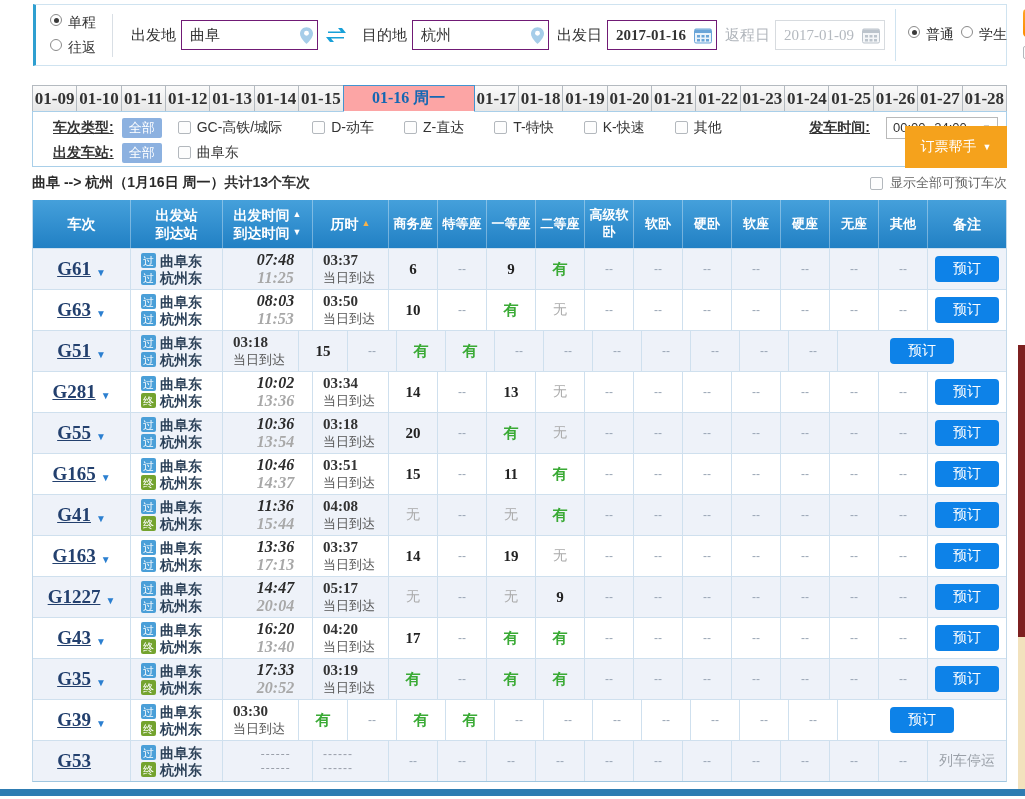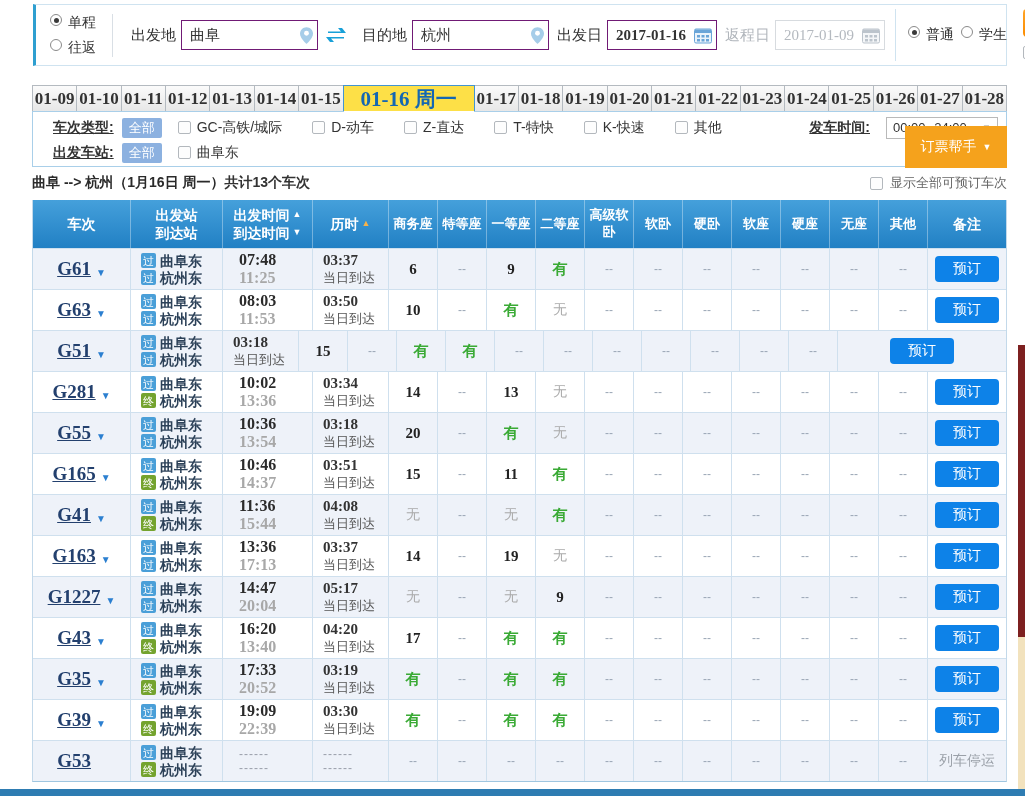--- a/index.html
+++ b/index.html
@@ -31,22 +31,22 @@
     border:none; border-radius:4px; font-size:15px; cursor:pointer; font-family:inherit; }
   .auto { font-size:13px; color:#333; display:flex; gap:6px; align-items:center; cursor:pointer; white-space:nowrap; }
   .cbox { width:13px; height:13px; border:1px solid #b3b8bd; background:#fdfdfd; border-radius:2px; display:inline-block; flex:none; }
 
   
   .tabs { position:absolute; left:32px; top:85px; width:975px; height:27px; display:flex; }
   .tab { flex:1; border:1px solid #b4bac0; margin-left:-1px; background:linear-gradient(#fbfbfb,#e7e7e7);
     font-family:"Liberation Serif", serif; font-weight:bold; font-size:17px; color:#333;
     display:flex; align-items:center; justify-content:center; cursor:pointer; white-space:nowrap; }
   .tab:first-child { margin-left:0; }
-  .tab.active { flex:3; background:#fde047; border:1px solid #4394d0; border-bottom-color:#fff;
-    color:#1467b3; font-size:21px; position:relative; z-index:2; }
+  .tab.active { flex:3; background:#fca5a5; border:1px solid #4394d0; border-bottom-color:#fff;
+    color:#1467b3; font-size:16px; position:relative; z-index:2; }
 
   
   .filterbox { position:absolute; left:32px; top:111px; width:975px; height:56px;
     border:1px solid #a9cfe9; background:#fff; padding-top:3px; }
   .frow { display:flex; align-items:center; height:25px; padding-left:20px; font-size:14px; }
   .flabel2 { font-weight:bold; color:#333; margin-right:8px; white-space:nowrap;text-decoration:underline; }
   .all-badge { background:#8cb1e0; color:#fff; padding:1px 7px; border-radius:2px; font-size:13px; margin-right:16px; cursor:pointer; }
   .ck { display:flex; align-items:center; gap:6px; margin-right:30px; color:#333; cursor:pointer; white-space:nowrap; }
   .dtime { margin-left:auto; display:flex; align-items:center; gap:8px; margin-right:8px; }
   .select { border:1px solid #b9b9b9; width:112px; height:22px; display:flex; align-items:center;
@@ -91,21 +91,21 @@
   .train-no { font-family:"Liberation Serif", serif; font-weight:bold; font-size:19px; color:#23406e;
     text-decoration:underline; cursor:pointer; }
   .expand { color:#2b7fd0; font-size:10px; cursor:pointer; margin-top:6px; }
   .tc.c-station { align-items:flex-start; padding-left:10px; gap:1px; }
   .st { display:flex; align-items:center; gap:4px; line-height:16px; }
   .badge { width:15px; height:15px; font-size:11px; color:#fff; display:flex; align-items:center;
     justify-content:center; border-radius:2px; flex:none; }
   .b-pass { background:#4a9fd8; }
   .b-term { background:#74a32e; }
   .sname { font-weight:bold; color:#2c4158; font-size:14px; }
-  .tc.c-time { align-items:flex-start; padding-left:16px; }
+  .tc.c-time { align-items:center; padding-left:16px;font-style:italic; }
   .dep { font-family:"Liberation Serif", serif; font-weight:bold; font-size:16px; color:#2b2b2b; }
   .arrv { font-family:"Liberation Serif", serif; font-weight:bold; font-size:16px; color:#a8a8a8; }
   .tc.c-dur { align-items:flex-start; padding-left:10px; }
   .dur { font-family:"Liberation Serif", serif; font-weight:bold; font-size:15px; color:#333; }
   .note { font-size:13px; color:#555; }
   .gdash { font-family:"Liberation Sans", sans-serif; font-weight:normal; font-size:12px; color:#9aa0aa; letter-spacing:1px; }
   .seat.num { font-family:"Liberation Serif", serif; font-weight:bold; font-size:15px; color:#222; }
   .seat.avail { color:#3aaa35; font-weight:bold; font-size:15px; }
   .seat.none { color:#aaa; font-size:14px; }
   .seat.dash { color:#9aa6b5; font-size:12px; }
@@ -758,24 +758,20 @@
     <div class="tc c-station">
       <div class="st">
             <span class="badge from-badge b-pass">过</span>
             <span class="sname from-name">曲阜东</span>
           </div>
       <div class="st">
             <span class="badge to-badge b-term">终</span>
             <span class="sname to-name">杭州东</span>
           </div>
     </div>
-    <div class="tc c-time">
-      <div class="dep">19:09</div>
-      <div class="arrv">22:39</div>
-    </div>
     <div class="tc c-dur">
       <div class="dur">03:30</div>
       <div class="note">当日到达</div>
     </div>
     <div class="tc c-seat seat avail">有</div>
         <div class="tc c-seat seat dash">--</div>
         <div class="tc c-seat seat avail">有</div>
         <div class="tc c-seat seat avail">有</div>
         <div class="tc c-seat seat dash">--</div>
         <div class="tc c-seat seat dash">--</div>

